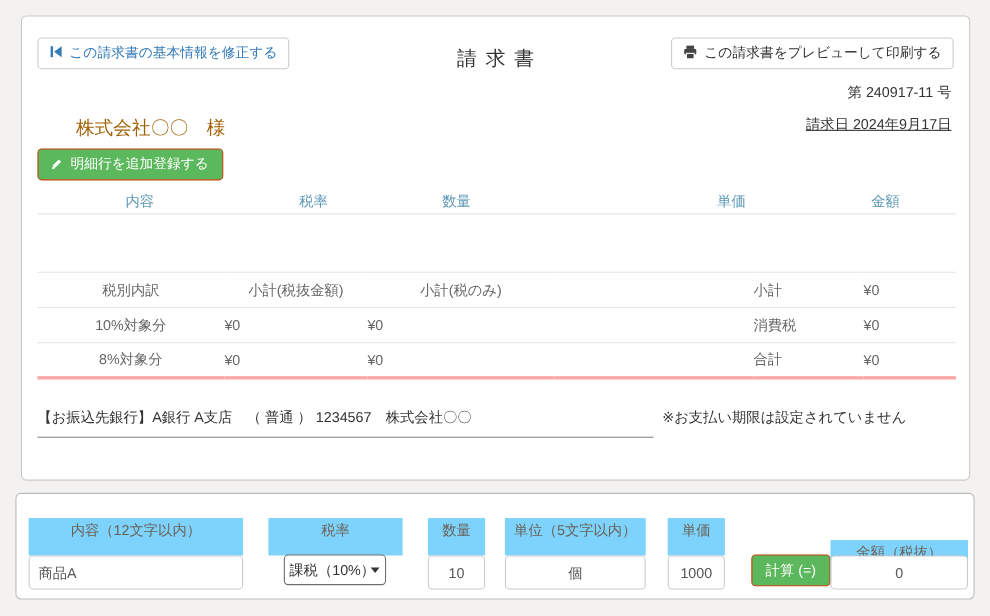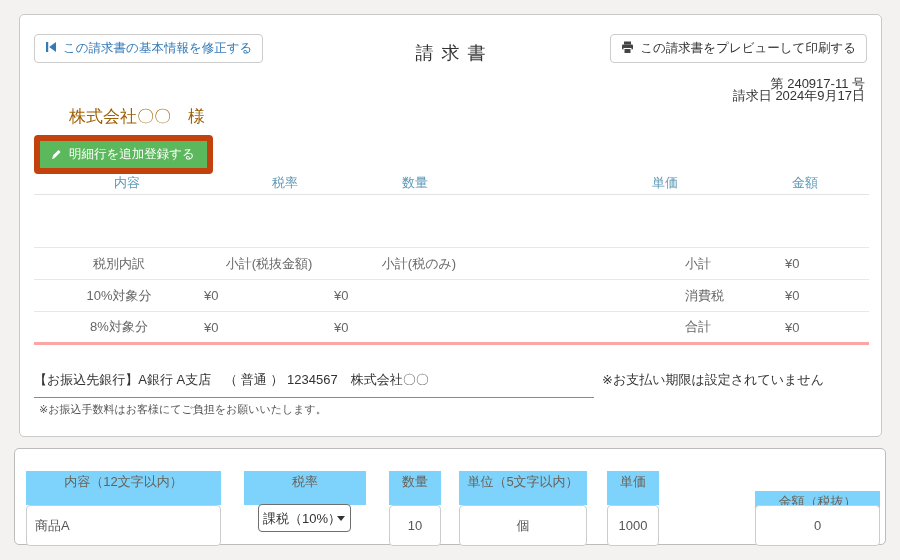--- a/index.html
+++ b/index.html
@@ -33,30 +33,30 @@
   #doc-title {
     position:absolute; top:26px; left:0; right:0;
     text-align:center; font-size:18px; letter-spacing:8px;
     padding-left:8px; color:#333;
   }
   #invoice-no, #invoice-date {
     position:absolute; right:16px; text-align:right;
     font-size:13px; color:#333;
   }
   #invoice-no { top:60px; }
-  #invoice-date { top:72px; }
+  #invoice-date { top:89px;text-decoration:underline; }
 
   #customer-name {
     position:absolute; left:9px; top:90px;
     font-size:17px; color:#a16207;margin-left:40px;
   }
 
   .btn-green {
     display:inline-flex; align-items:center; gap:6px;
-    background:#5cb85c; border:6px solid #c2410c; border-radius:4px;
+    background:#5cb85c; border:1px solid #c2410c; border-radius:4px;
     color:#fff; font-size:12.5px; padding:5px 12px; cursor:pointer;
     font-family:inherit;
   }
   #add-line-btn { position:absolute; left:14px; top:120px; }
 
   
   .items-header {
     position:absolute; left:14px; top:156px; width:835px; height:24px;
     border-bottom:1px solid #e3e3e3;
   }
@@ -87,21 +87,21 @@
   #due-note { position:absolute; left:582px; top:356px; font-size:13px; color:#333; }
   #fee-note { position:absolute; left:19px; top:387px; font-size:11px; color:#555; }
 
   
   .fld-label {
     position:absolute; top:22px; height:34px;
     background:#7dd3fc; color:#6a6156;
     font-size:13px; text-align:center; line-height:22px;
   }
   .fld-input {
-    position:absolute; top:56px; height:41px;
+    position:absolute; top:56px; height:31px;
     border:1px solid #ccc; border-radius:4px;
     font-size:13px; color:#555; font-family:inherit;
     background:#fff;
   }
   .t-center { text-align:center; }
   .t-left   { text-align:left; padding-left:8px; }
 
   #lbl-content { left:11px;  width:195px; }
   #inp-content { left:11px;  width:195px; }
   #lbl-tax     { left:229px; width:122px; }
@@ -213,21 +213,20 @@
       <td class="c-right">¥0</td>
       <td></td>
       <td class="c-right">合計</td>
       <td class="c-right">¥0</td>
     </tr>
   </tbody>
     </table>
 
   <div id="bank-line">【お振込先銀行】A銀行 A支店　（ 普通 ） 1234567　株式会社〇〇</div>
   <div id="due-note">※お支払い期限は設定されていません</div>
-  <div id="fee-note">※お振込手数料はお客様にてご負担をお願いいたします。</div>
 </div>
 
 <div class="panel" id="entry-panel">
 
   <div class="fld-label" id="lbl-content">内容（12文字以内）</div>
   <input class="fld-input t-left" id="inp-content" type="text" value="商品A" style="">
 
   <div class="fld-label" id="lbl-tax">税率</div>
   <div id="sel-tax-wrap">
     <select id="sel-tax">
@@ -237,16 +236,17 @@
 
   <div class="fld-label" id="lbl-qty">数量</div>
   <input class="fld-input t-center" id="inp-qty" type="text" value="10" style="">
 
   <div class="fld-label" id="lbl-unit">単位（5文字以内）</div>
   <input class="fld-input t-center" id="inp-unit" type="text" value="個" style="">
 
   <div class="fld-label" id="lbl-price">単価</div>
   <input class="fld-input t-center" id="inp-price" type="text" value="1000" style="">
 
+  <button class="btn-green" id="calc-btn">計算 (=)</button>
 
   <div class="fld-label" id="lbl-amount">金額（税抜）</div>
   <input class="fld-input t-center" id="inp-amount" type="text" value="0" style="">
 </div>
 
 </body></html>

